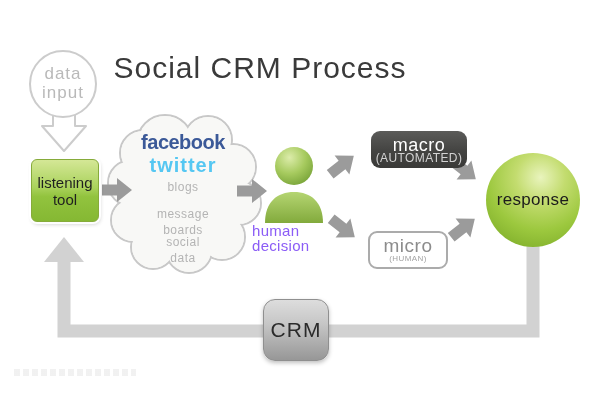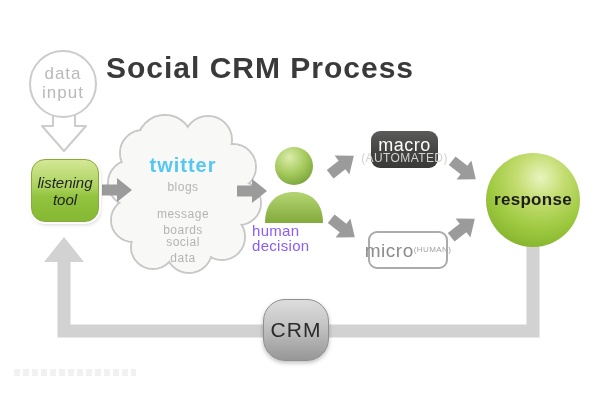--- a/index.html
+++ b/index.html
@@ -7,80 +7,80 @@
     position:relative;width:600px;height:400px;background:#ffffff;overflow:hidden;
     font-family:"Liberation Sans",sans-serif;
   }
   .abs{position:absolute;}
   .center-text{display:flex;align-items:center;justify-content:center;text-align:center;}
   .pre{white-space:pre-line;}
 
   .title{
     left:0;top:50px;width:520px;height:38px;
     font-size:30px;line-height:36px;color:#3a3a3a;letter-spacing:1px;
-    text-align:center;font-weight:700;
+    text-align:center;font-weight:400;
   }
 
   svg.layer{position:absolute;left:0;top:0;}
 
   .data-input-label{
     left:23px;top:64px;width:80px;
     font-size:17px;line-height:19px;color:#b9b9b9;letter-spacing:1px;
     text-align:center;
   }
 
   .listening-tool{
     left:31px;top:159px;width:68px;height:63px;box-sizing:border-box;
-    border-radius:14px;
+    border-radius:6px;
     background:linear-gradient(180deg,#d4e796 0%,#aad25c 45%,#92c33e 60%,#85b833 100%);
     border:1px solid #86ab3a;
     box-shadow:0 0 0 2px rgba(255,255,255,.95), 1px 2px 4px rgba(0,0,0,.22);
-    font-size:15px;line-height:17px;color:#1f1f1f;font-style:italic;
+    font-size:15px;line-height:17px;color:#1f1f1f;
   }
 
   .fb-label{left:123px;top:131px;width:120px;text-align:center;
     font-size:20px;font-weight:bold;color:#3b5998;letter-spacing:-.5px;}
   .tw-label{left:123px;top:154px;width:120px;text-align:center;
     font-size:20px;font-weight:bold;color:#55c7f2;letter-spacing:1px;}
   .cloud-gray{color:#b4b4b4;text-align:center;font-size:12px;line-height:16px;letter-spacing:.5px;}
   .blogs-label{left:123px;top:179px;width:120px;}
   .boards-label{left:123px;top:206px;width:120px;}
   .social-label{left:123px;top:234px;width:120px;}
 
   .human-label{
     left:252px;top:223px;width:84px;
     font-size:15px;line-height:15px;color:#8b5cf6;text-align:left;letter-spacing:.3px;
   }
 
   .macro-box{
-    left:371px;top:131px;width:67px;height:37px;box-sizing:border-box;
+    left:371px;top:131px;width:96px;height:37px;box-sizing:border-box;
     border-radius:9px;
     background:linear-gradient(180deg,#5b5b59 0%,#434341 55%,#3a3a38 100%);
     display:flex;flex-direction:column;align-items:center;justify-content:center;
   }
   .macro-box .lbl{font-size:18px;line-height:16px;color:#ffffff;letter-spacing:.5px;}
   .macro-box .sub{font-size:12px;line-height:10px;color:#d3d3d3;letter-spacing:.4px;}
 
   .micro-box{
     left:368px;top:231px;width:80px;height:38px;box-sizing:border-box;
     border-radius:9px;background:#ffffff;border:2px solid #ababab;
-    display:flex;flex-direction:row;align-items:center;justify-content:center;
+    display:flex;flex-direction:column;align-items:center;justify-content:center;
   }
   .micro-box .lbl{font-size:19px;line-height:17px;color:#8c8c8c;letter-spacing:.5px;}
   .micro-box .sub{font-size:8px;line-height:10px;color:#a3a3a3;letter-spacing:.4px;text-align:center;}
 
   .response-sphere{
     left:486px;top:153px;width:94px;height:94px;border-radius:50%;
     background:radial-gradient(circle at 58% 26%, #e9f4bd 0%, #c3dc6f 28%, #9cc83e 60%, #7fae2a 88%, #76a526 100%);
-    font-size:17px;color:#1c1c1c;letter-spacing:.3px;font-weight:bold;
+    font-size:17px;color:#1c1c1c;letter-spacing:.3px;
   }
 
   .crm-box{
     left:263px;top:299px;width:66px;height:62px;box-sizing:border-box;
-    border-radius:22px;
+    border-radius:12px;
     background:linear-gradient(180deg,#dddddd 0%,#c6c6c6 40%,#979797 100%);
     border:1px solid #8f8f8f;
     box-shadow:0 2px 4px rgba(0,0,0,.25);
     font-size:21px;color:#2b2b2b;letter-spacing:1px;
   }
 
   .watermark{
     left:14px;top:369px;width:122px;height:7px;opacity:.55;
     background:repeating-linear-gradient(90deg,#e6e6e6 0 6px, transparent 6px 9px);
   }
@@ -160,20 +160,21 @@
   </svg>
 
   <div class="abs title">Social CRM Process</div>
 
   <div class="abs data-input-label pre">data
 input</div>
 
   <div class="abs listening-tool center-text pre">listening
 tool</div>
 
+  <div class="abs fb-label">facebook</div>
   <div class="abs tw-label">twitter</div>
   <div class="abs cloud-gray blogs-label">blogs</div>
   <div class="abs cloud-gray boards-label pre">message
 boards</div>
   <div class="abs cloud-gray social-label pre">social
 data</div>
 
   <div class="abs human-label pre">human
 decision</div>
 

